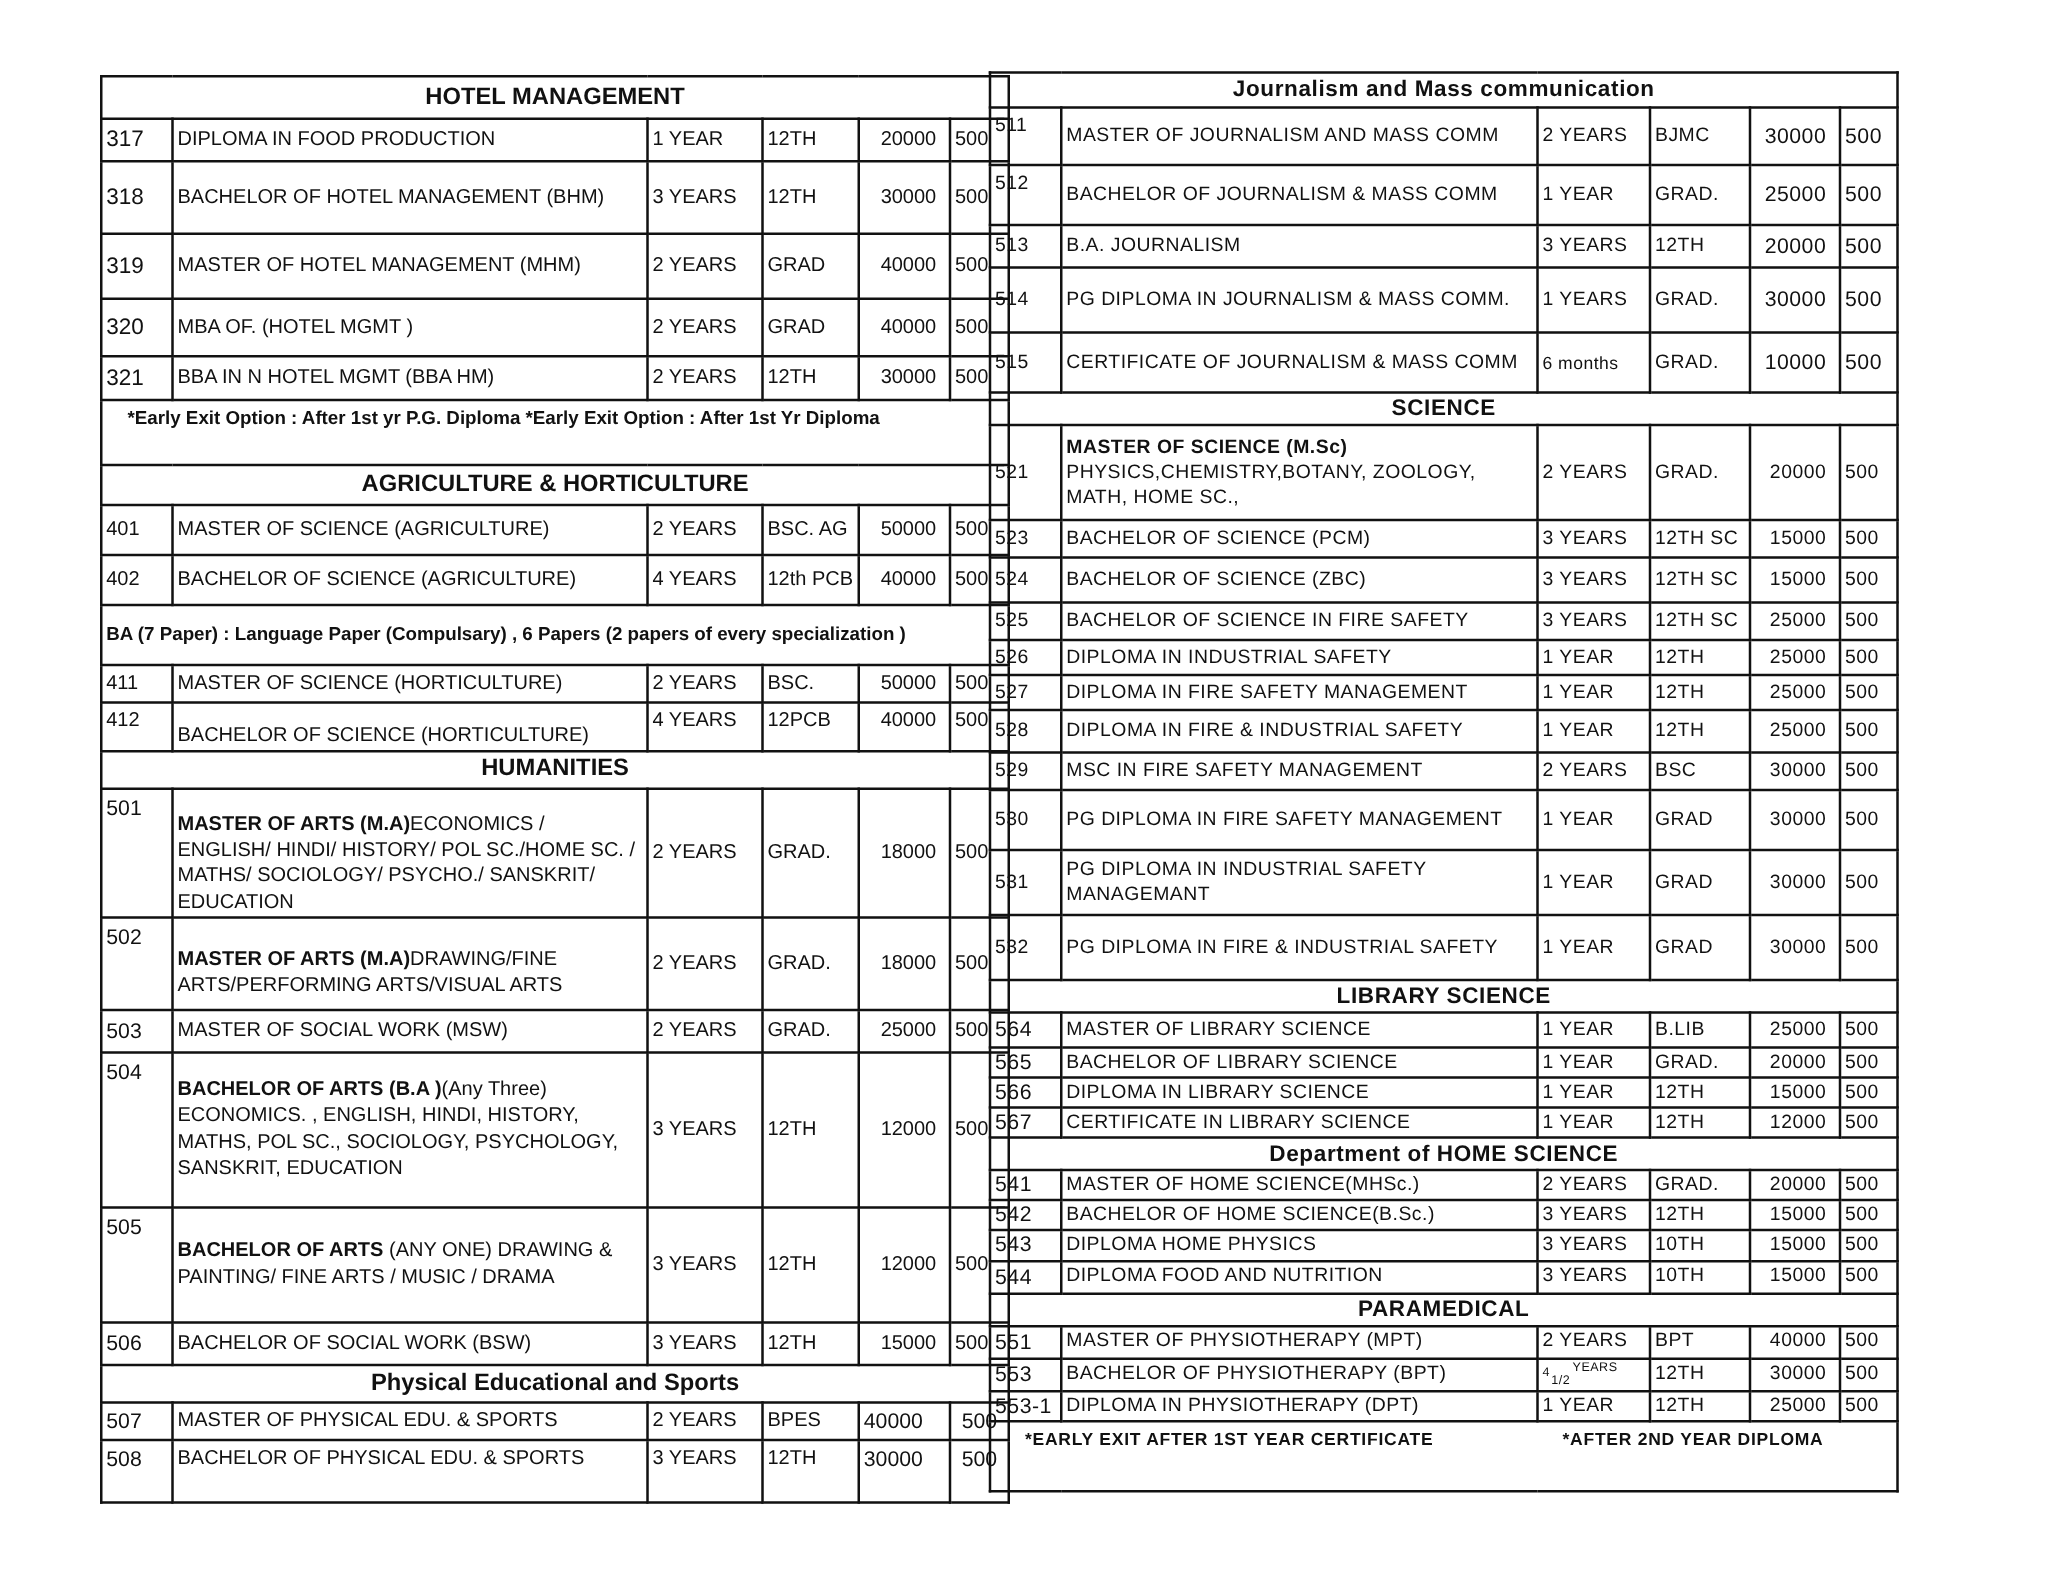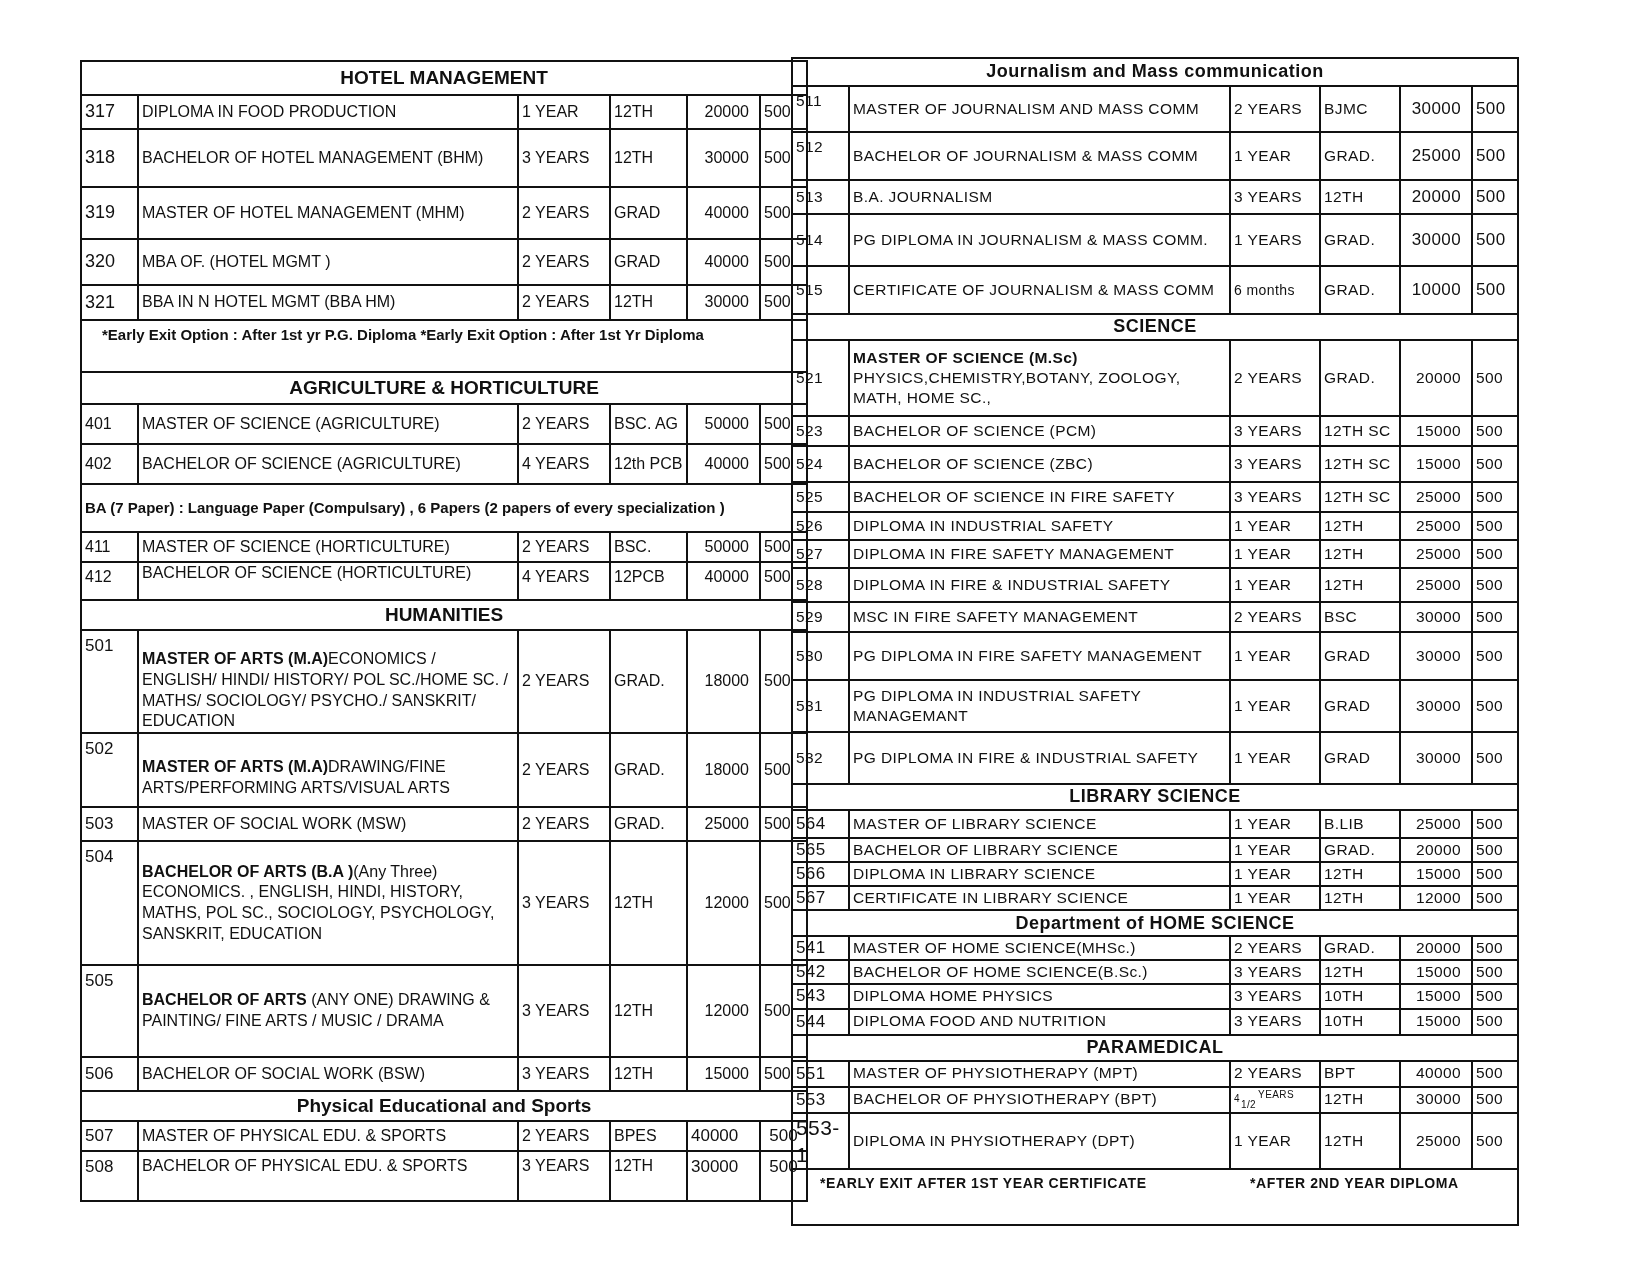--- a/index.html
+++ b/index.html
@@ -104,21 +104,21 @@
     <tr style="height:30px">
       <td>411</td>
       <td>MASTER OF SCIENCE (HORTICULTURE)</td>
       <td>2 YEARS</td>
       <td>BSC.</td>
       <td class="num">50000</td>
       <td>500</td>
     </tr>
     <tr style="height:38px">
       <td class="code top">412</td>
-      <td style="vertical-align:top;padding-top:0">BACHELOR OF SCIENCE (HORTICULTURE)</td>
+      <td style="vertical-align:top;padding-top:16px">BACHELOR OF SCIENCE (HORTICULTURE)</td>
       <td style="vertical-align:top;padding-top:4px">4 YEARS</td>
       <td style="vertical-align:top;padding-top:4px">12PCB</td>
       <td class="num" style="vertical-align:top;padding-top:4px">40000</td>
       <td style="vertical-align:top;padding-top:4px">500</td>
     </tr>
 
     <tr style="height:30px">
         <td colspan="6" class="sec">HUMANITIES</td>
       </tr>
     <tr style="height:102px">
@@ -423,21 +423,21 @@
     </tr>
     <tr style="height:26px">
       <td style="font-size:17px">553</td>
       <td>BACHELOR OF PHYSIOTHERAPY (BPT)</td>
       <td style="line-height:1"><span class="frac">4</span><span class="frac" style="vertical-align:-6px;margin-left:1px">1/2</span><span class="frac" style="vertical-align:4px;margin-left:2px">YEARS</span></td>
       <td>12TH</td>
       <td class="num">30000</td>
       <td>500</td>
     </tr>
     <tr style="height:24px">
-      <td style="font-size:21px">553-1</td>
+      <td style="font-size:17px">553-1</td>
       <td>DIPLOMA IN  PHYSIOTHERAPY (DPT)</td>
       <td>1 YEAR</td>
       <td>12TH</td>
       <td class="num">25000</td>
       <td>500</td>
     </tr>
     <tr style="height:56px">
       <td colspan="6" class="note" style="vertical-align:top;padding-top:4px;font-size:14px;letter-spacing:0.6px">
         <span style="display:inline-block;width:430px;padding-left:24px">*EARLY EXIT AFTER 1ST YEAR CERTIFICATE</span><span>*AFTER 2ND YEAR DIPLOMA</span>
       </td>

